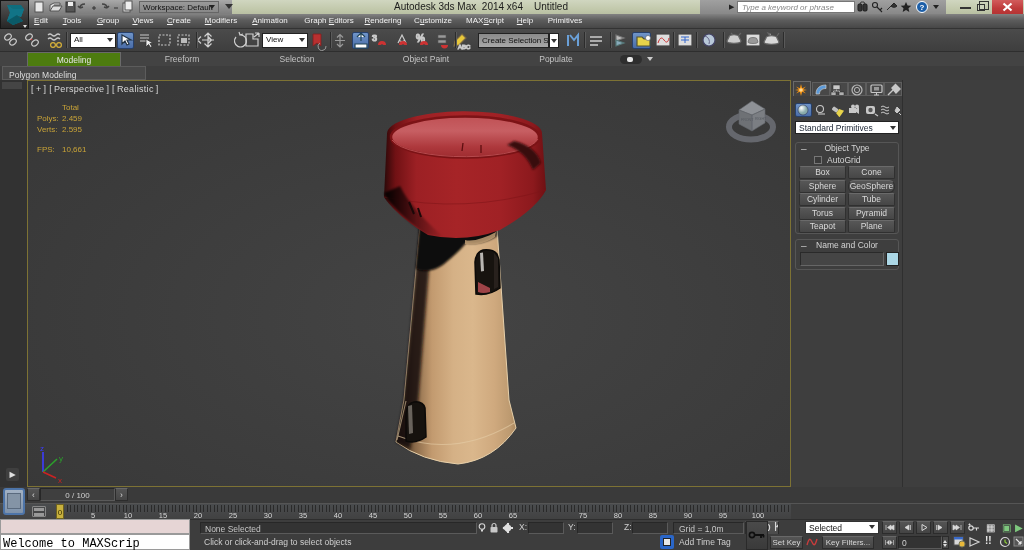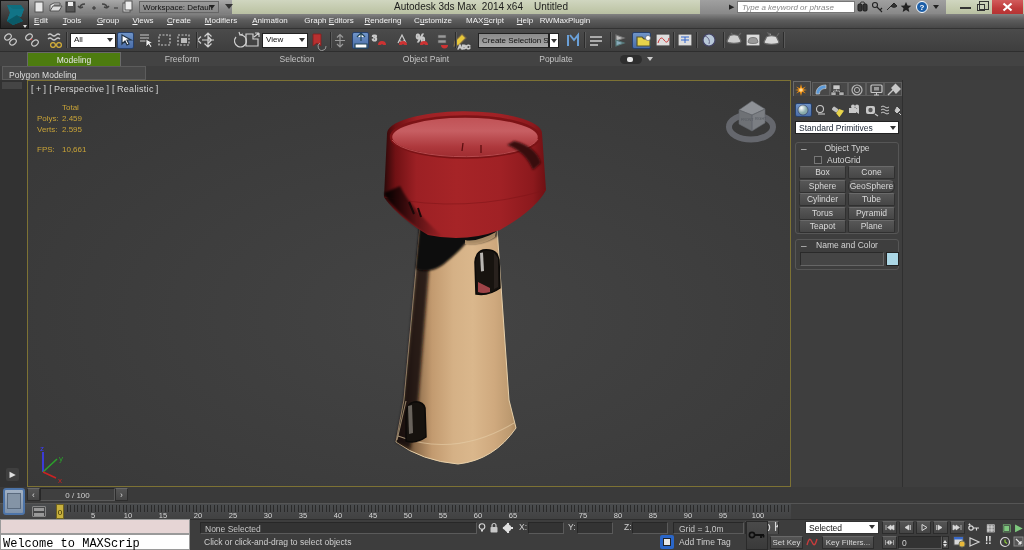--- a/index.html
+++ b/index.html
@@ -150,21 +150,21 @@
   <div class="menu" style="left:108px"><u>G</u>roup</div>
   <div class="menu" style="left:143px"><u>V</u>iews</div>
   <div class="menu" style="left:179px"><u>C</u>reate</div>
   <div class="menu" style="left:221px"><u>M</u>odifiers</div>
   <div class="menu" style="left:270px"><u>A</u>nimation</div>
   <div class="menu" style="left:329px">Graph <u>E</u>ditors</div>
   <div class="menu" style="left:383px"><u>R</u>endering</div>
   <div class="menu" style="left:433px">C<u>u</u>stomize</div>
   <div class="menu" style="left:485px">MAX<u>S</u>cript</div>
   <div class="menu" style="left:525px"><u>H</u>elp</div>
-  <div class="menu" style="left:565px">RWMaxPlugin</div>
+  <div class="menu" style="left:565px">Primitives</div>
 </div>
 
 <div class="bar" id="toolbar">
   <div class="abs tbi tbtn-blue" style="left:117px;"></div>
   <div class="abs tbi tbtn-blue" style="left:352px;"></div>
   <div class="abs tbi tbtn-blue" style="left:632px; width:19px;"></div>
   <svg class="abs" style="left:0; top:0;" width="1024" height="23" viewBox="0 0 1024 23">
     <g fill="none" stroke="#c9c9c9" stroke-width="1.2">
       <ellipse cx="8" cy="8" rx="3.6" ry="2.6" transform="rotate(-40 8 8)"></ellipse>
       <ellipse cx="13" cy="13" rx="3.6" ry="2.6" transform="rotate(-40 13 13)"></ellipse>

